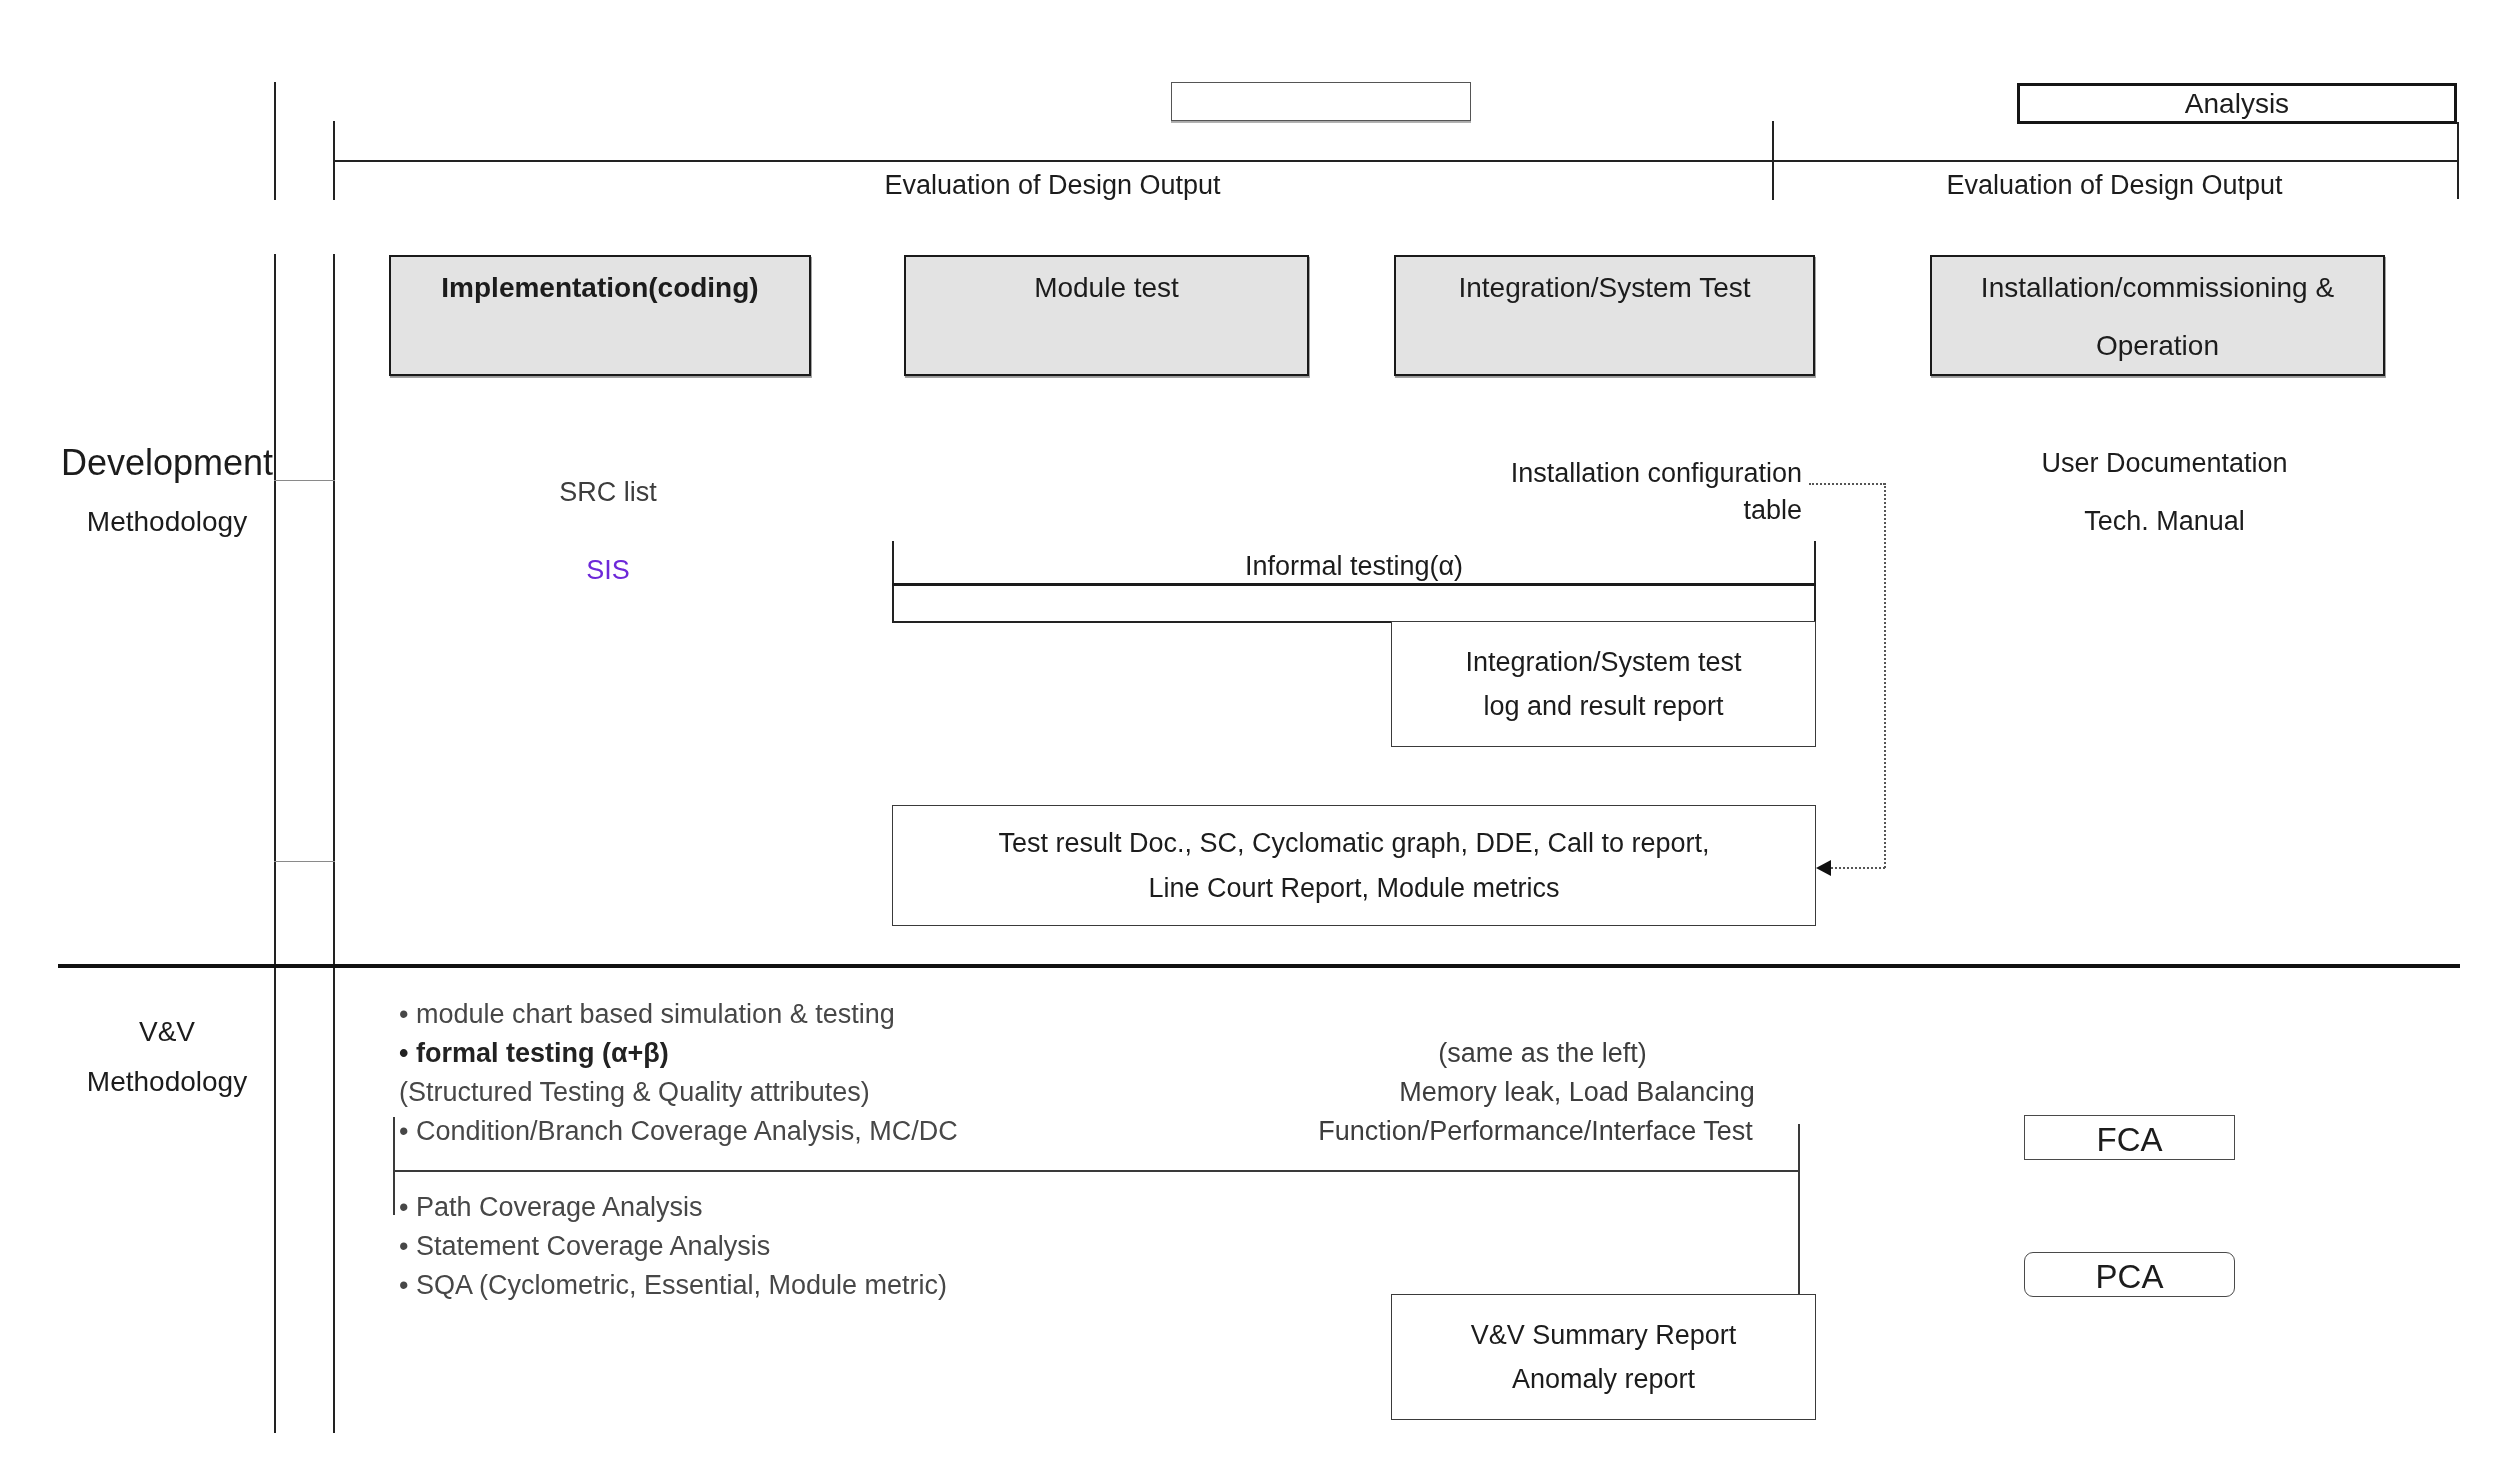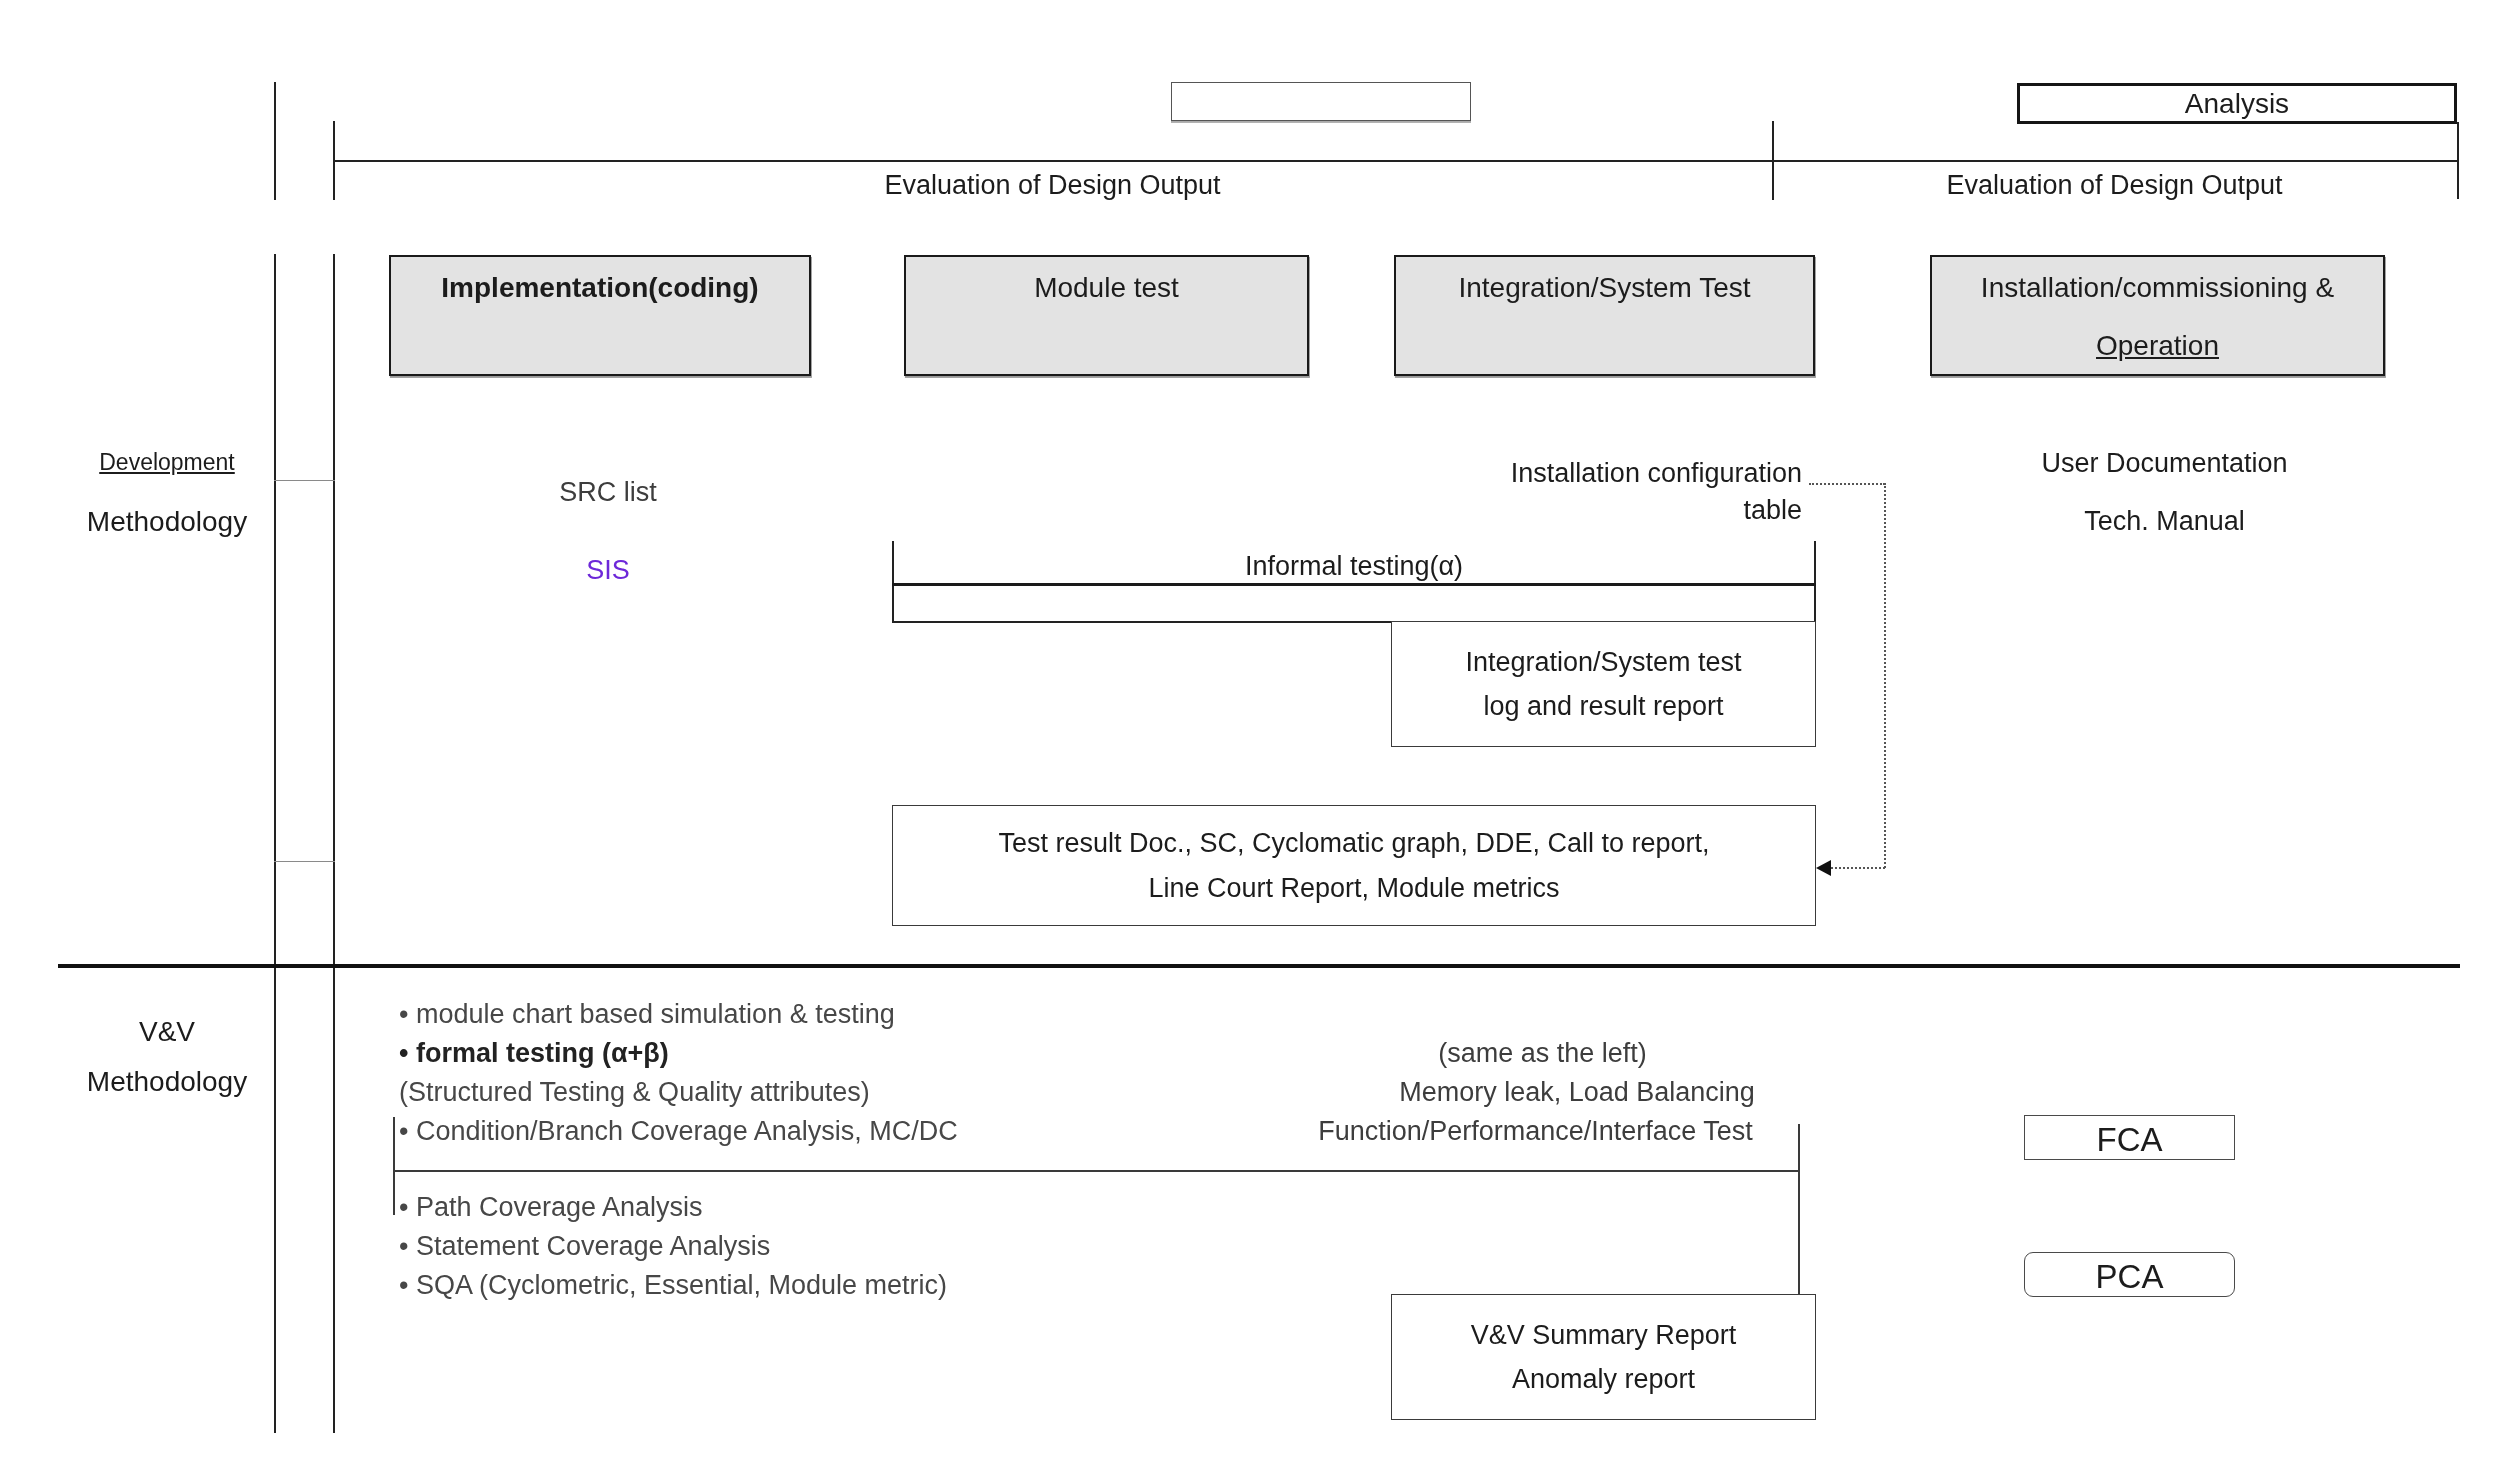--- a/index.html
+++ b/index.html
@@ -75,24 +75,24 @@
     <span>Implementation(coding)</span>
   </div>
   <div class="phase" style="left:904px;width:405px;">
     <span>Module test</span>
   </div>
   <div class="phase" style="left:1394px;width:421px;">
     <span>Integration/System Test</span>
   </div>
   <div class="phase" style="left:1930px;width:455px;">
     <span>Installation/commissioning &amp;</span>
-    <span style="margin-top:26px;text-decoration:underline;">Operation</span>
+    <span style="margin-top:26px;">Operation</span>
   </div>
 
-  <div class="txt center" style="left:37px;top:448px;width:260px;font-size:23px;text-decoration:underline;">Development</div>
+  <div class="txt center" style="left:37px;top:448px;width:260px;font-size:36px;">Development</div>
   <div class="txt center" style="left:37px;top:507px;width:260px;font-size:28px;">Methodology</div>
 
   <div class="txt center dgray" style="left:469px;top:478px;width:278px;">SRC list</div>
   <div class="txt center gray" style="left:469px;top:556px;width:278px;">SIS</div>
 
   <div class="txt right" style="left:1394px;top:459px;width:408px;">Installation configuration</div>
   <div class="txt right" style="left:1394px;top:496px;width:408px;">table</div>
 
   <div class="txt center" style="left:1979px;top:449px;width:371px;">User Documentation</div>
   <div class="txt center" style="left:1979px;top:507px;width:371px;">Tech. Manual</div>

